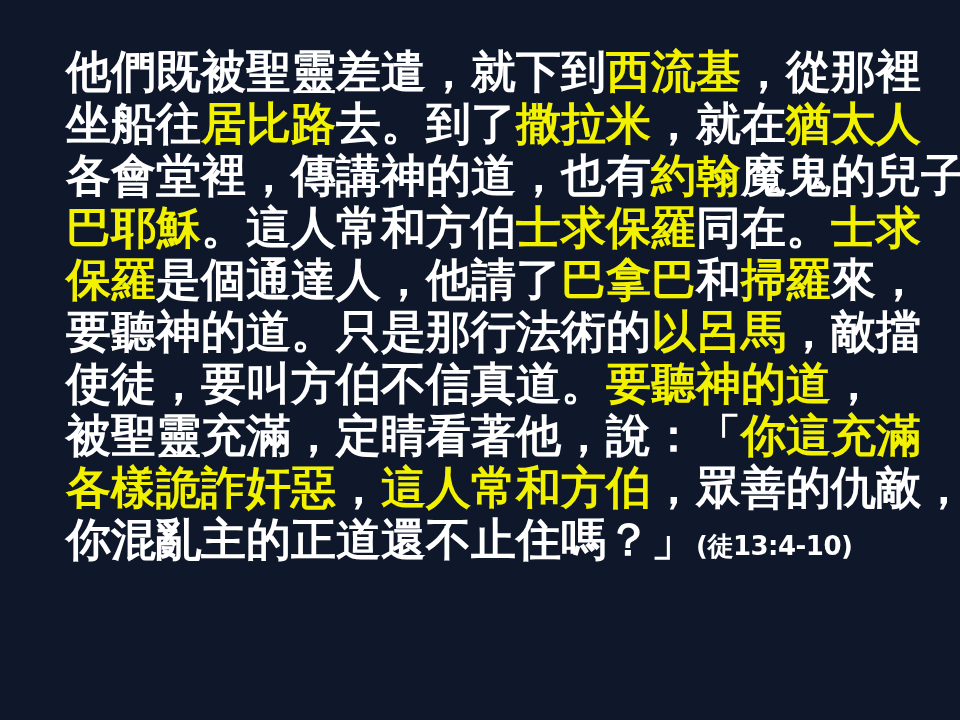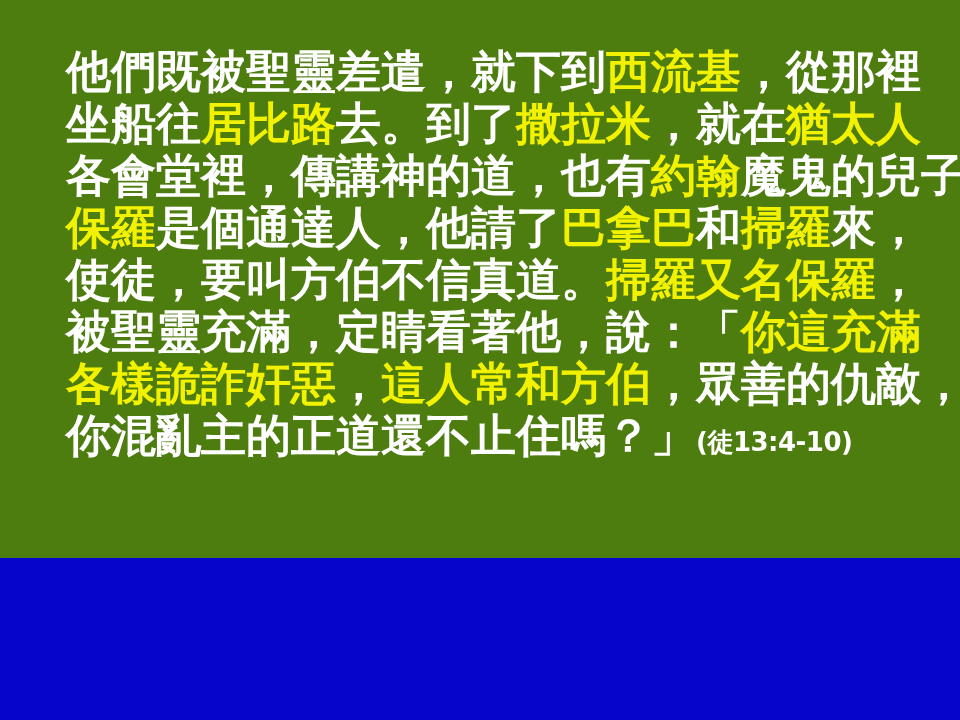--- a/index.html
+++ b/index.html
@@ -11,22 +11,22 @@
     width: 960px;
     height: 720px;
     overflow: hidden;
     background: #0505cc;
     font-family: "DejaVu Sans", "Liberation Sans", sans-serif;
   }
 
   #slide {
     position: relative;
     width: 960px;
-    height: 558px;
-    background: #4d7c0f;
+    height: 720px;
+    background: #0f172a;
     box-sizing: border-box;
   }
 
   #verse-block {
     position: absolute;
     left: 66px;
     top: 46px;
     width: 840px;
     display: flex;
     flex-direction: column;
@@ -58,19 +58,21 @@
   }
 </style>
 </head>
 <body>
 
 <div id="slide">
   <div id="verse-block">
       <div class="verse-line"><span class="seg plain">他們既被聖靈差遣，就下到</span><span class="seg hl">西流基</span><span class="seg plain">，從那裡</span></div>
       <div class="verse-line"><span class="seg plain">坐船往</span><span class="seg hl">居比路</span><span class="seg plain">去。到了</span><span class="seg hl">撒拉米</span><span class="seg plain">，就在</span><span class="seg hl">猶太人</span></div>
       <div class="verse-line"><span class="seg plain">各會堂裡，傳講神的道，也有</span><span class="seg hl">約翰</span><span class="seg plain">魔鬼的兒子</span></div>
+      <div class="verse-line"><span class="seg hl">巴耶穌</span><span class="seg plain">。這人常和方伯</span><span class="seg hl">士求保羅</span><span class="seg plain">同在。</span><span class="seg hl">士求</span></div>
       <div class="verse-line"><span class="seg hl">保羅</span><span class="seg plain">是個通達人，他請了</span><span class="seg hl">巴拿巴</span><span class="seg plain">和</span><span class="seg hl">掃羅</span><span class="seg plain">來，</span></div>
-      <div class="verse-line"><span class="seg plain">使徒，要叫方伯不信真道。</span><span class="seg hl">掃羅又名保羅</span><span class="seg plain">，</span></div>
+      <div class="verse-line"><span class="seg plain">要聽神的道。只是那行法術的</span><span class="seg hl">以呂馬</span><span class="seg plain">，敵擋</span></div>
+      <div class="verse-line"><span class="seg plain">使徒，要叫方伯不信真道。</span><span class="seg hl">要聽神的道</span><span class="seg plain">，</span></div>
       <div class="verse-line"><span class="seg plain">被聖靈充滿，定睛看著他，說：「</span><span class="seg hl">你這充滿</span></div>
       <div class="verse-line"><span class="seg hl">各樣詭詐奸惡</span><span class="seg plain">，</span><span class="seg hl">這人常和方伯</span><span class="seg plain">，眾善的仇敵，</span></div>
       <div class="verse-line"><span class="seg plain">你混亂主的正道還不止住嗎？」</span><span class="seg ref">(徒13:4-10)</span></div>
     </div>
 </div>
 
 </body></html>

